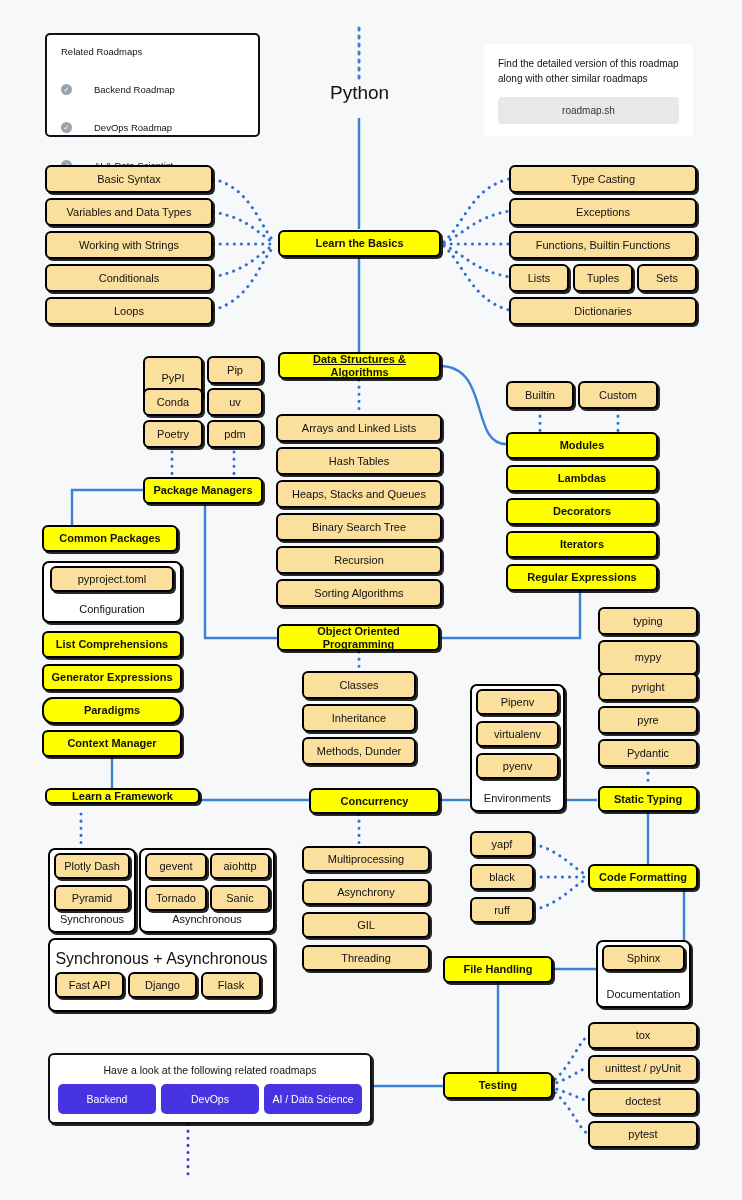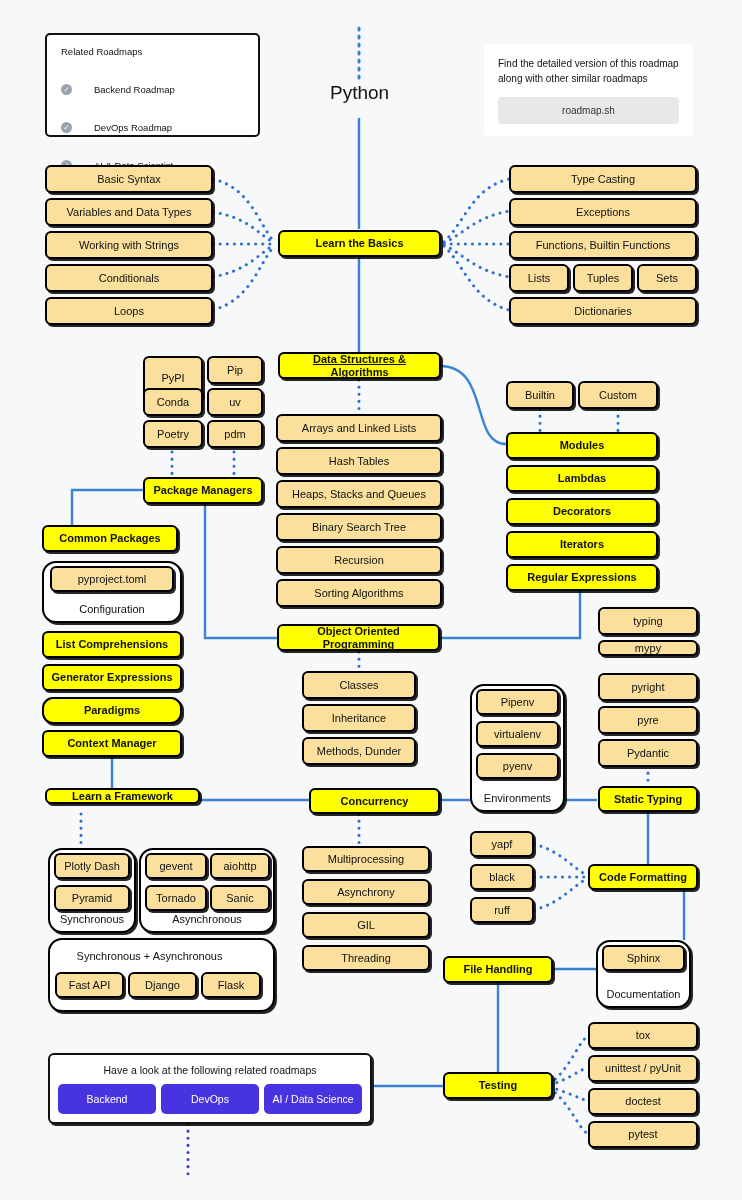--- a/index.html
+++ b/index.html
@@ -26,21 +26,21 @@
     line-height: 1.15;
     color: #111;
     padding: 2px 4px;
   }
   .primary { background: #ffff00; font-weight: 700; }
   .secondary { background: #fbdf9c; font-weight: 400; }
   .group {
     position: absolute; z-index: 2;
     background: #ffffff;
     border: 2px solid #000;
-    border-radius: 14px;
+    border-radius: 7px;
     box-shadow: 2px 2px 0 rgba(0,0,0,0.85);
   }
   .group-label {
     position: absolute; left: 0; right: 0; bottom: 6px;
     text-align: center; font-size: 11px; color: #111;
   }
 
   
   .card {
     position: absolute; z-index: 3;
@@ -247,21 +247,21 @@
   <div class="node primary" style="left:506px; top:498px; width:152px; height:27px;">Decorators</div>
   <div class="node primary" style="left:506px; top:531px; width:152px; height:27px;">Iterators</div>
   <div class="node primary" style="left:506px; top:564px; width:152px; height:27px;">Regular Expressions</div>
 
   <div class="node primary" style="left:277px; top:624px; width:163px; height:27px;">Object Oriented Programming</div>
   <div class="node secondary" style="left:302px; top:671px; width:114px; height:28px;">Classes</div>
   <div class="node secondary" style="left:302px; top:704px; width:114px; height:28px;">Inheritance</div>
   <div class="node secondary" style="left:302px; top:737px; width:114px; height:28px;">Methods, Dunder</div>
 
   <div class="node secondary" style="left:598px; top:607px; width:100px; height:28px;">typing</div>
-  <div class="node secondary" style="left:598px; top:640px; width:100px; height:16px;">mypy</div>
+  <div class="node secondary" style="left:598px; top:640px; width:100px; height:35px;">mypy</div>
   <div class="node secondary" style="left:598px; top:673px; width:100px; height:28px;">pyright</div>
   <div class="node secondary" style="left:598px; top:706px; width:100px; height:28px;">pyre</div>
   <div class="node secondary" style="left:598px; top:739px; width:100px; height:28px;">Pydantic</div>
   <div class="node primary" style="left:598px; top:786px; width:100px; height:26px;">Static Typing</div>
 
   <div class="group" style="left:470px; top:684px; width:95px; height:128px;">
     <div class="group-label">Environments</div>
   </div>
   <div class="node secondary" style="left:476px; top:689px; width:83px; height:26px;">Pipenv</div>
   <div class="node secondary" style="left:476px; top:721px; width:83px; height:26px;">virtualenv</div>
@@ -277,21 +277,21 @@
 
   <div class="group" style="left:139px; top:848px; width:136px; height:85px;">
     <div class="group-label">Asynchronous</div>
   </div>
   <div class="node secondary" style="left:145px; top:853px; width:62px; height:26px;">gevent</div>
   <div class="node secondary" style="left:210px; top:853px; width:60px; height:26px;">aiohttp</div>
   <div class="node secondary" style="left:145px; top:885px; width:62px; height:26px;">Tornado</div>
   <div class="node secondary" style="left:210px; top:885px; width:60px; height:26px;">Sanic</div>
 
   <div class="group" style="left:48px; top:938px; width:227px; height:74px;"></div>
-  <div style="position:absolute; z-index:3; left:36px; top:950px; width:227px; text-align:center; font-size:11px; color:#111;">Synchronous + Asynchronous</div>
+  <div style="position:absolute; z-index:3; left:48px; top:950px; width:227px; text-align:center; font-size:16px; color:#111;">Synchronous + Asynchronous</div>
   <div class="node secondary" style="left:55px; top:972px; width:69px; height:26px;">Fast API</div>
   <div class="node secondary" style="left:128px; top:972px; width:69px; height:26px;">Django</div>
   <div class="node secondary" style="left:201px; top:972px; width:60px; height:26px;">Flask</div>
 
   <div class="node primary" style="left:309px; top:788px; width:131px; height:26px;">Concurrency</div>
   <div class="node secondary" style="left:302px; top:846px; width:128px; height:26px;">Multiprocessing</div>
   <div class="node secondary" style="left:302px; top:879px; width:128px; height:26px;">Asynchrony</div>
   <div class="node secondary" style="left:302px; top:912px; width:128px; height:26px;">GIL</div>
   <div class="node secondary" style="left:302px; top:945px; width:128px; height:26px;">Threading</div>
 

